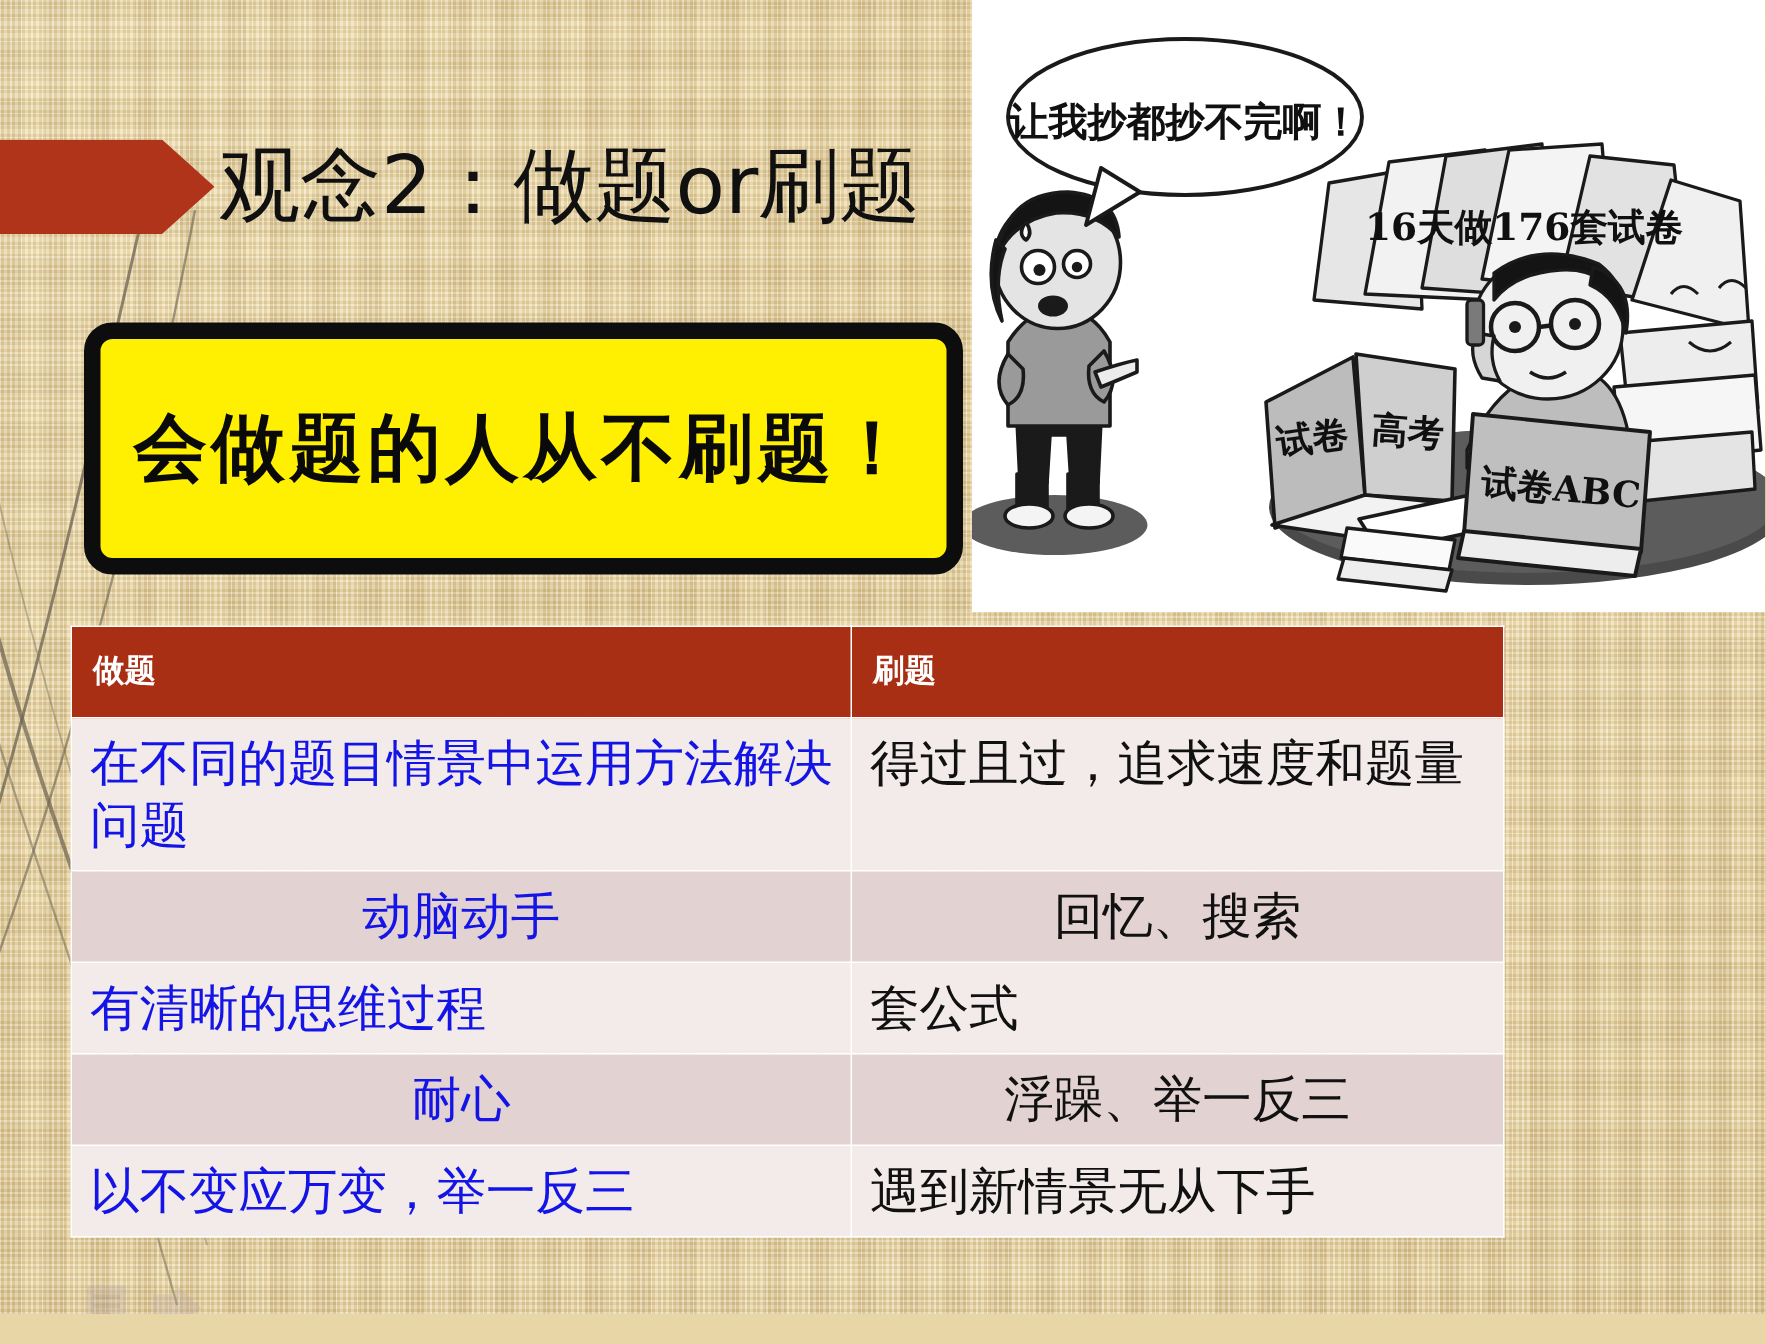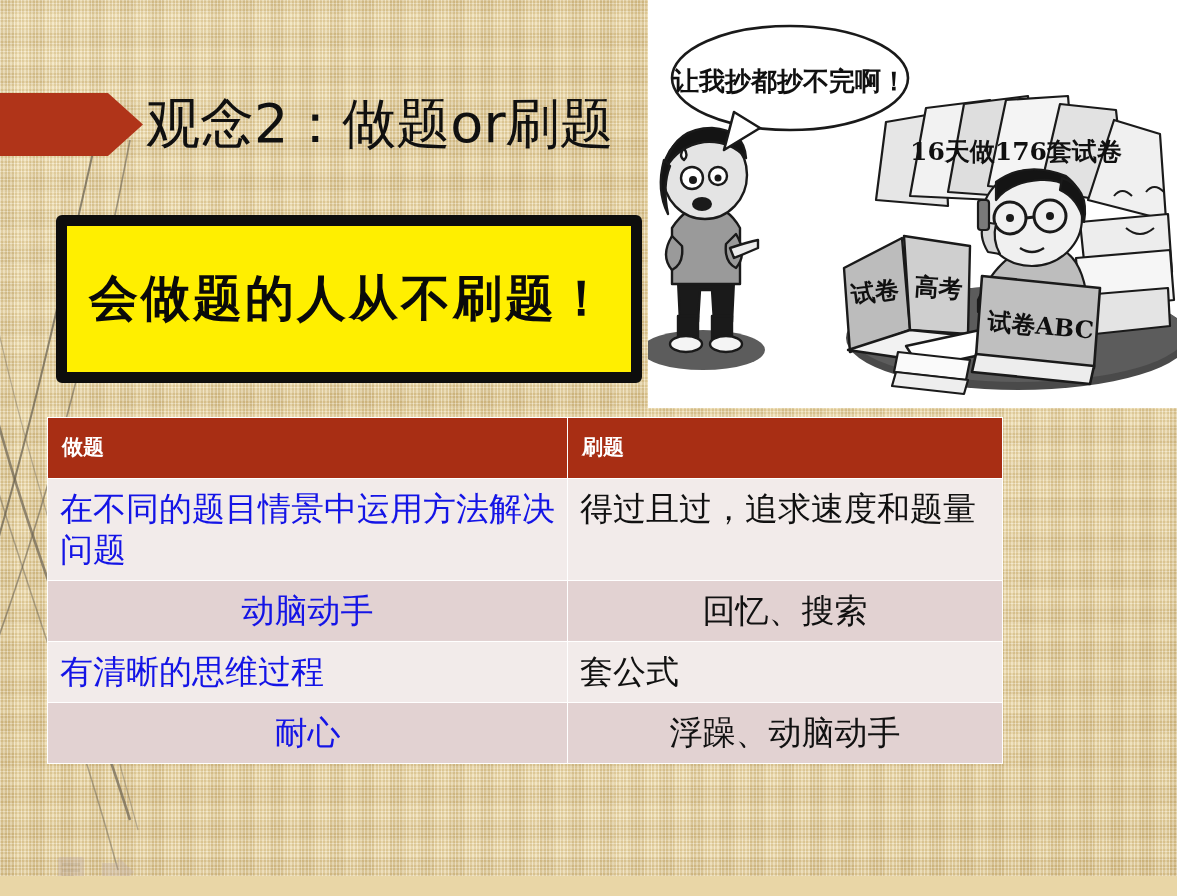--- a/index.html
+++ b/index.html
@@ -33,21 +33,21 @@
   .title{
     position:absolute;left:146px;top:86px;
     font-size:54px;line-height:76px;color:#101010;
     font-family:"DejaVu Sans","Liberation Sans",sans-serif;
     letter-spacing:0px;white-space:nowrap;
   }
 
   
   .yellowbox{
     position:absolute;left:56px;top:215px;width:586px;height:168px;
-    background:#ffef00;border:11px solid #0d0d0d;border-radius:6px;
+    background:#ffef00;border:11px solid #0d0d0d;border-radius:19px;
     box-sizing:border-box;
     display:flex;align-items:center;
   }
   .yellowbox .txt{
     margin-left:22px;font-size:49px;font-weight:bold;color:#0a0a0a;
     font-family:"DejaVu Sans","Liberation Sans",sans-serif;
     letter-spacing:3px;white-space:nowrap;
   }
 
   
@@ -244,21 +244,25 @@
       <tr class="even">
         <td class="left">动脑动手</td>
         <td class="right">回忆、搜索</td>
       </tr>
       <tr class="odd">
         <td class="left">有清晰的思维过程</td>
         <td class="right">套公式</td>
       </tr>
       <tr class="even">
         <td class="left">耐心</td>
-        <td class="right">浮躁、动脑动手</td>
+        <td class="right">浮躁、举一反三</td>
+      </tr>
+      <tr class="odd">
+        <td class="left">以不变应万变，举一反三</td>
+        <td class="right">遇到新情景无从下手</td>
       </tr>
     </tbody>
   </table>
 
   <svg class="mini" viewBox="0 0 100 34">
     <g fill="#9b8a8a">
       <rect x="2" y="2" width="26" height="30" rx="2" fill="#bdaaaa"></rect>
       <rect x="6" y="8" width="18" height="3"></rect>
       <rect x="6" y="14" width="18" height="3"></rect>
       <rect x="6" y="20" width="12" height="3"></rect>

